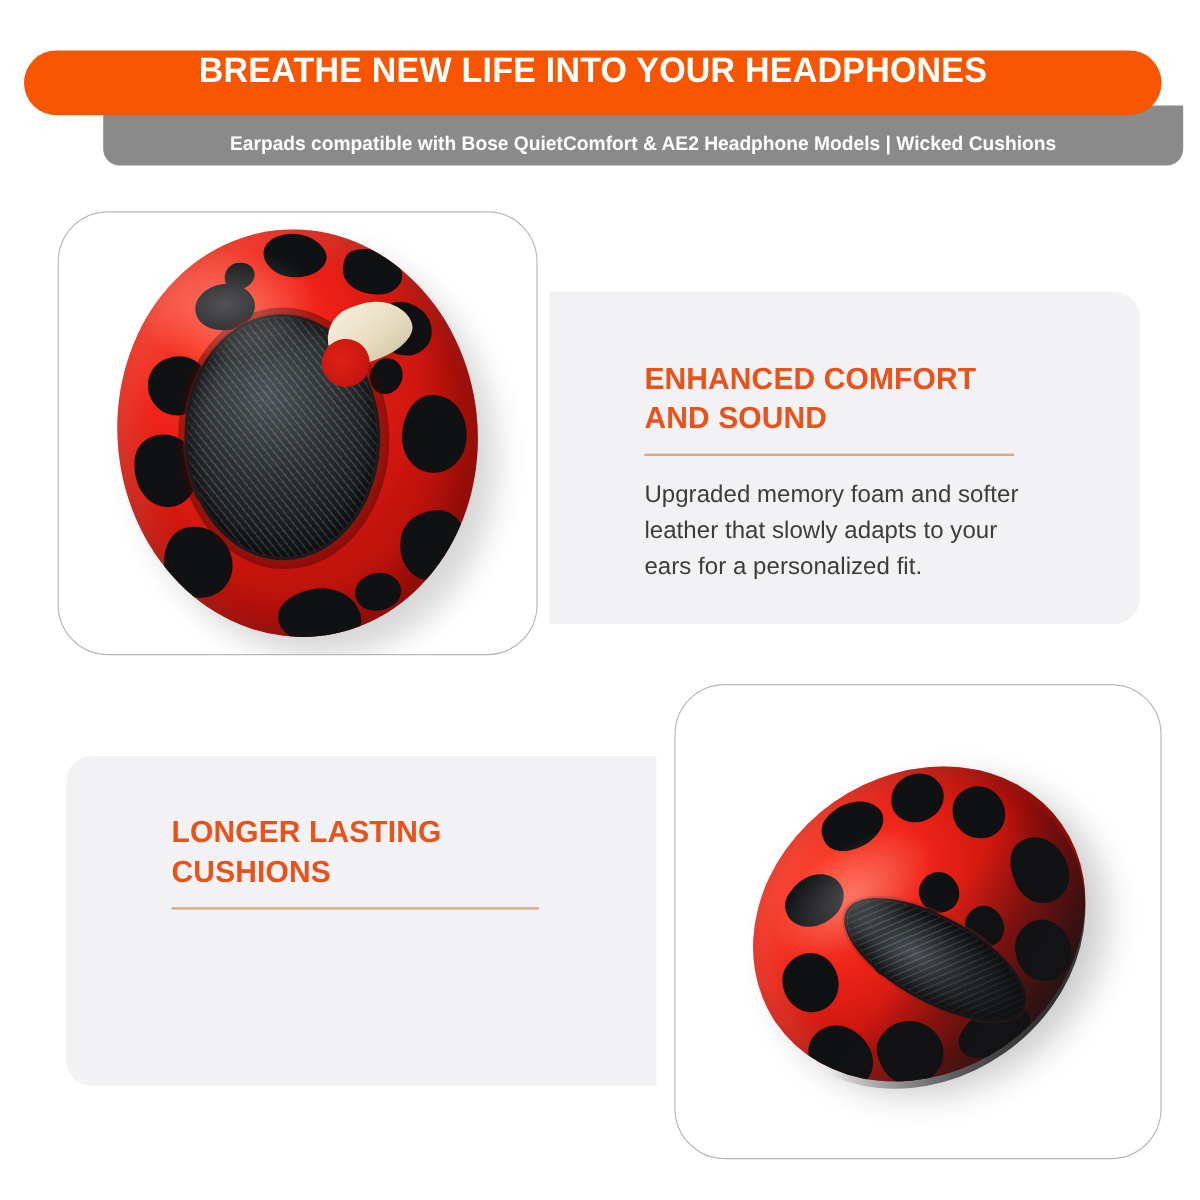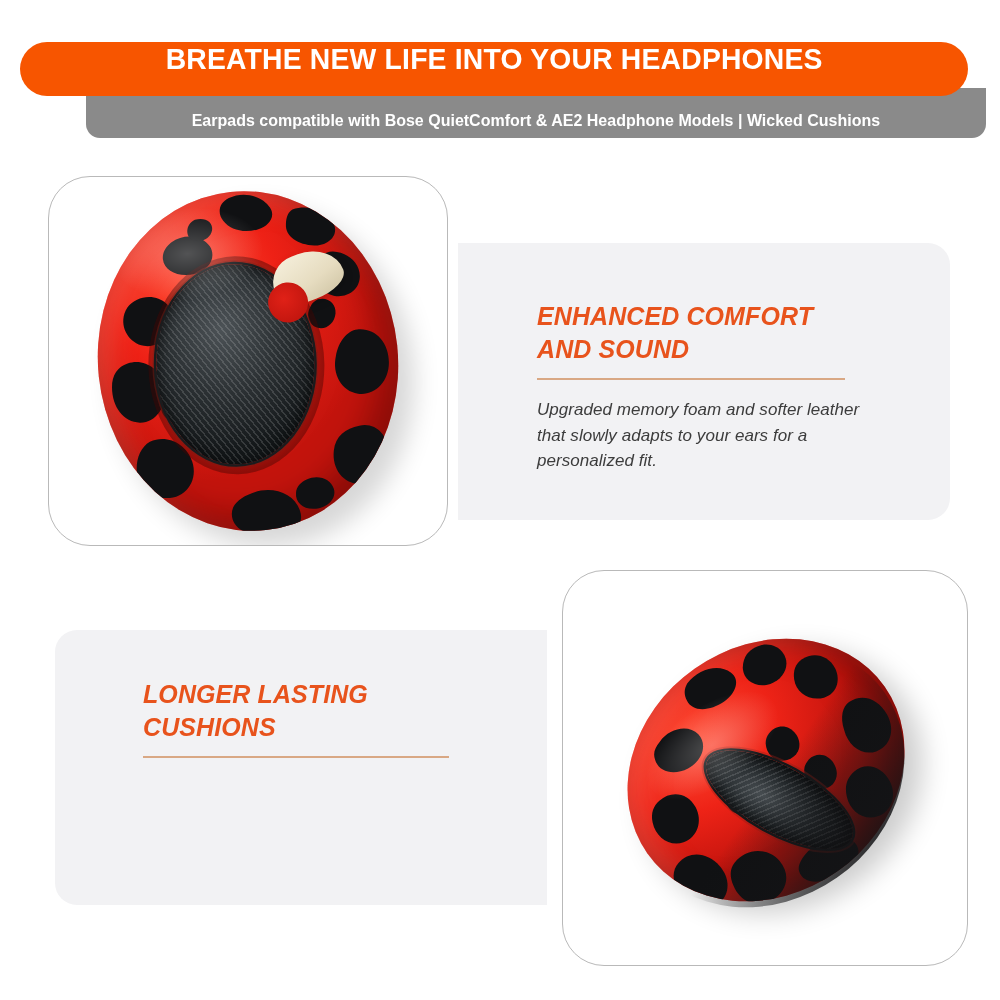--- a/index.html
+++ b/index.html
@@ -79,21 +79,20 @@
   .panel-2 {
     left: 55px;
     top: 630px;
     width: 492px;
     height: 275px;
     border-radius: 22px 0 0 22px;
   }
 
   .feature-block {
     position: absolute;
-    font-style: italic;
   }
   .feature-block-1 { left: 537px; top: 300px; width: 330px; }
   .feature-block-2 { left: 143px; top: 678px; width: 312px; }
 
   .feature-title {
     color: #E8531C;
     font-size: 25.5px;
     font-weight: bold;
     line-height: 1.28;
     letter-spacing: 0.1px;
@@ -104,21 +103,21 @@
   .feature-rule {
     height: 2px;
     background: #D9A884;
     margin-top: 13px;
     margin-bottom: 17px;
   }
   .feature-rule-1 { width: 308px; }
   .feature-rule-2 { width: 306px; }
   .feature-body {
     color: #3C3C3C;
-    font-size: 17px;
+    font-size: 20px;
     line-height: 1.50;
     margin: 0;
     letter-spacing: 0.05px;
   }
 
   
   .product-card {
     position: absolute;
     background: #ffffff;
     border: 1.4px solid #B9B9B9;

